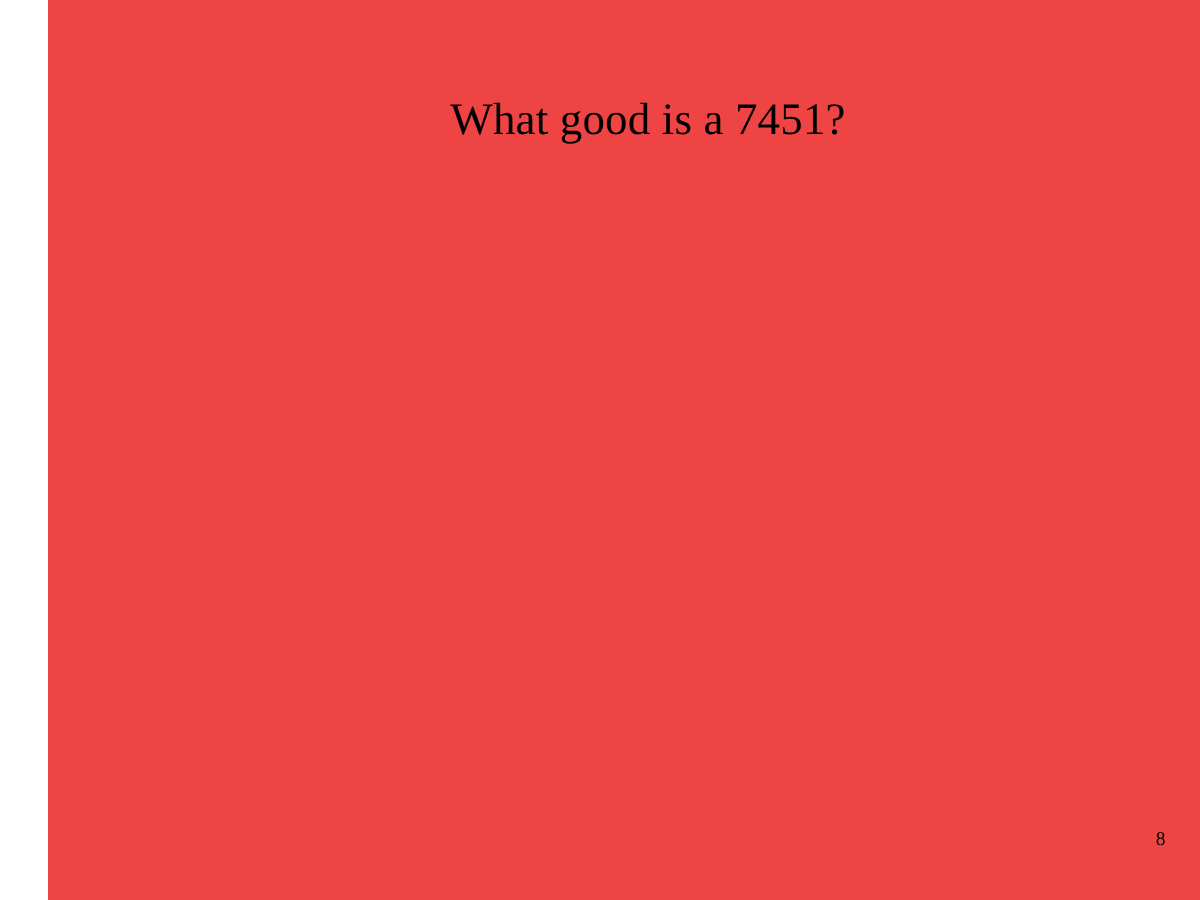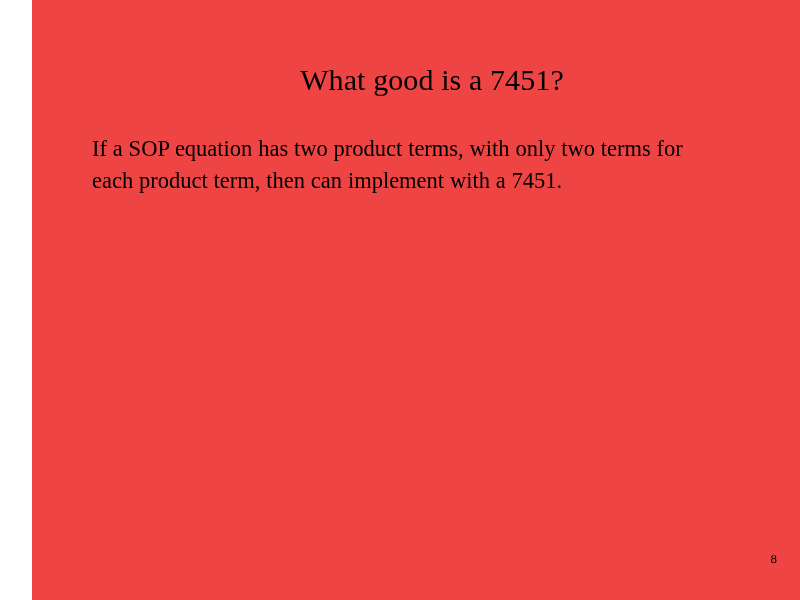--- a/index.html
+++ b/index.html
@@ -87,19 +87,18 @@
   }
 </style>
 </head>
 <body>
 
 <div class="slide">
 
   <h1 class="slide-title">What good is a 7451?</h1>
 
   <div class="body-block">
-    <p class="body-para">If a SOP equation has two product terms, with only two terms for each product term, then can implement with a 7451.</p>
   </div>
 
 
   <div class="footer-pagenum">8</div>
 
 </div>
 
 </body></html>

